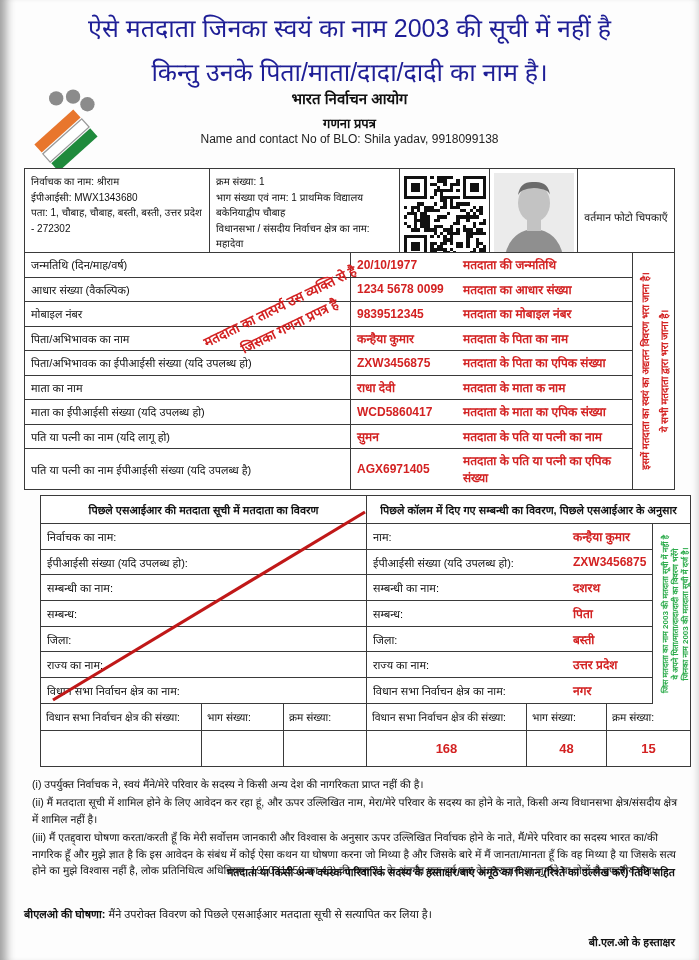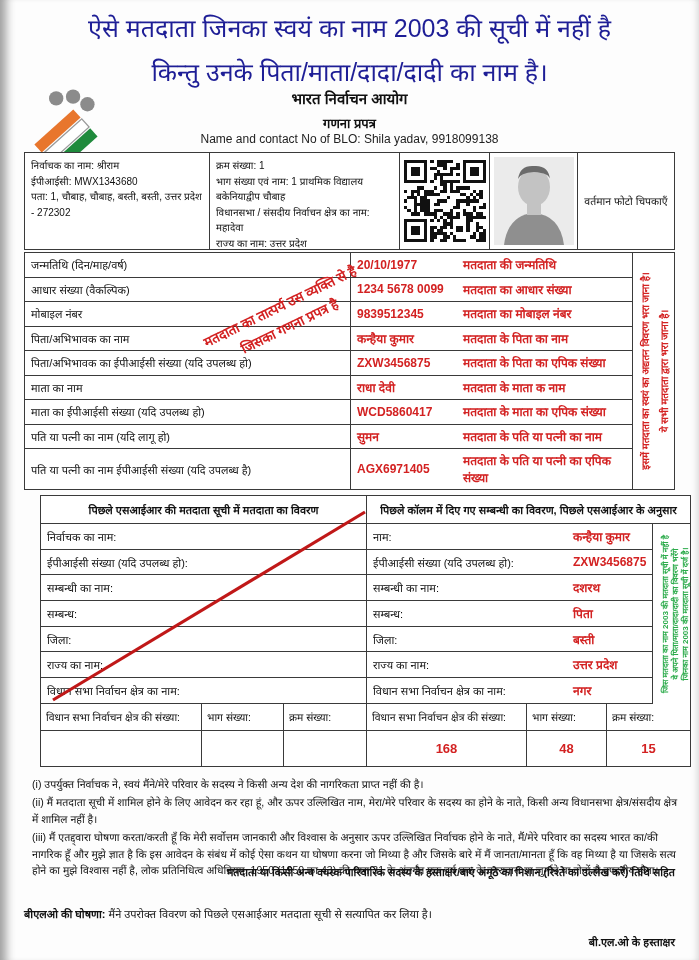--- a/index.html
+++ b/index.html
@@ -19,21 +19,21 @@
     letter-spacing:0px;
   }
   .title.l1{top:16px;}
   .title.l2{top:60px;}
   .org{position:absolute;top:88px;left:24px;width:651px;text-align:center;font-weight:bold;font-size:15px;color:#111;}
   .formname{position:absolute;top:114px;left:24px;width:651px;text-align:center;font-weight:bold;font-size:13px;color:#111;}
   .bloline{position:absolute;top:132px;left:24px;width:651px;text-align:center;font-size:12px;color:#222;}
   .logo{position:absolute;left:30px;top:84px;}
   
   .info{
-    position:absolute;left:24px;top:152px;width:651px;height:98px;
+    position:absolute;left:24px;top:168px;width:651px;height:98px;
     border:1.4px solid #3a3a3a;display:flex;box-sizing:border-box;background:#fff;
   }
   .info .cell{box-sizing:border-box;border-right:1.2px solid #3a3a3a;padding:5px 6px;font-size:10px;line-height:1.55;color:#111;}
   .info .cell:last-child{border-right:none;}
   .info .c1{width:185px;}
   .info .c2{width:190px;}
   .info .c3{width:90px;display:flex;align-items:center;justify-content:center;padding:2px;}
   .info .c4{width:88px;display:flex;align-items:center;justify-content:center;padding:3px;}
   .info .c5{flex:1;display:flex;align-items:center;justify-content:center;text-align:center;font-size:10.5px;}
   

